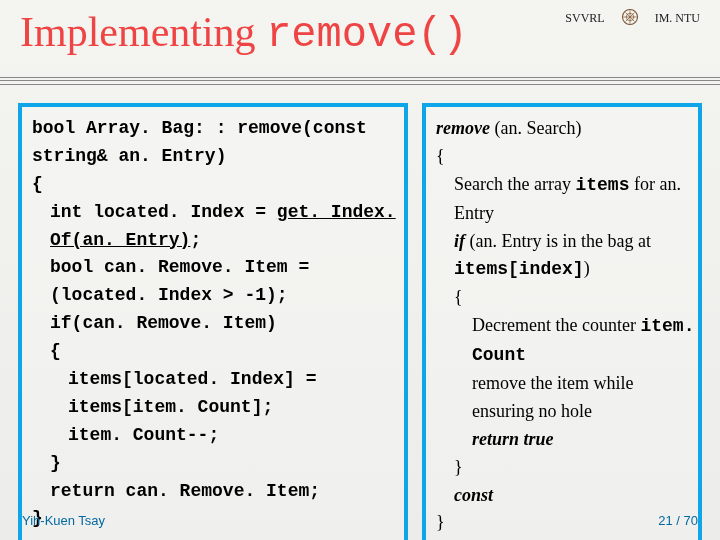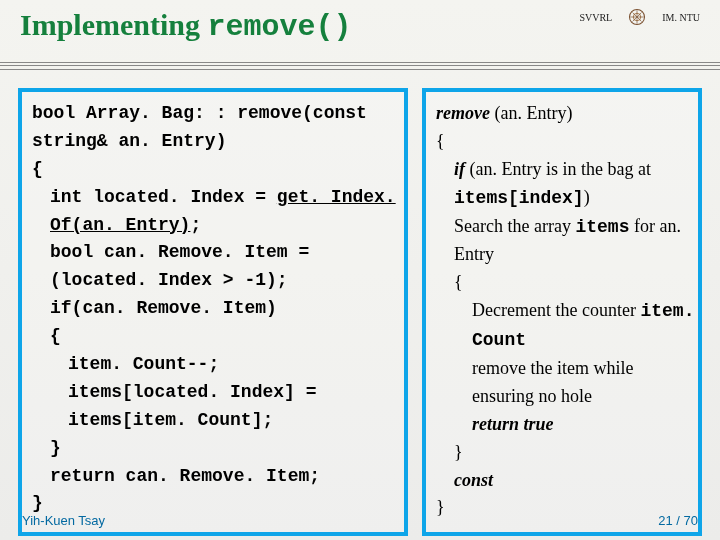--- a/index.html
+++ b/index.html
@@ -16,33 +16,33 @@
     border-bottom: 4px double #888;
   }
   .header::after {
     content: "";
     position: absolute;
     left: 0; right: 0; bottom: -8px;
     height: 1px;
     background: #888;
   }
   .title {
-    font-size: 30px;
-    color: #15803d;
-    font-weight: bold;
+    font-size: 42px;
+    color: #ef4444;
+    font-weight: normal;
   }
   .title .mono { font-family: 'Courier New', monospace; }
   .hdr-right {
     position: absolute;
     right: 20px;
     top: 8px;
-    font-size: 10px;
+    font-size: 12px;
     color: #222;
     display: flex;
-    align-items: center;
+    align-items: flex-end;
     gap: 16px;
   }
   .logo {
     width: 18px; height: 18px;
     display: inline-block;
   }
   .logo svg { width: 18px; height: 18px; display: block; }
   .content {
     display: flex;
     gap: 14px;
@@ -102,32 +102,32 @@
 
 <div class="content">
 
   <div class="box left">
     <span>bool Array. Bag: : remove(const string&amp; an. Entry)</span><br>
     <span>{</span><br>
     <span class="ind1"><span>int located. Index = </span><span class="u">get. Index. Of(an. Entry)</span><span>;</span></span>
     <span class="ind1">bool can. Remove. Item = (located. Index &gt; -1);</span>
     <span class="ind1">if(can. Remove. Item)</span>
     <span class="ind1">{</span>
+    <span class="ind2">items[located. Index] = items[item. Count];</span>
     <span class="ind2">item. Count--;</span>
-    <span class="ind2">items[located. Index] = items[item. Count];</span>
     <span class="ind1">}</span>
     <span class="ind1">return can. Remove. Item;</span>
     <span>}</span>
   </div>
 
   <div class="box right">
-    <span><span class="bi">remove</span><span> (an. Entry)</span></span><br>
+    <span><span class="bi">remove</span><span> (an. Search)</span></span><br>
     <span>{</span><br>
+    <span class="ind1"><span>Search the array </span><span class="mono2">items</span><span> for an. Entry</span></span>
     <span class="ind1"><span class="bi">if</span><span> (an. Entry is in the bag at </span><span class="mono2">items[index]</span><span>)</span></span>
-    <span class="ind1"><span>Search the array </span><span class="mono2">items</span><span> for an. Entry</span></span>
     <span class="ind1">{</span>
     <span class="ind2"><span>Decrement the counter </span><span class="mono2">item. Count</span></span>
     <span class="ind2">remove the item while ensuring no hole</span>
     <span class="ind2 bi">return true</span>
     <span class="ind1">}</span>
     <span class="ind1 bi">const</span>
     <span>}</span>
   </div>
 
 </div>

